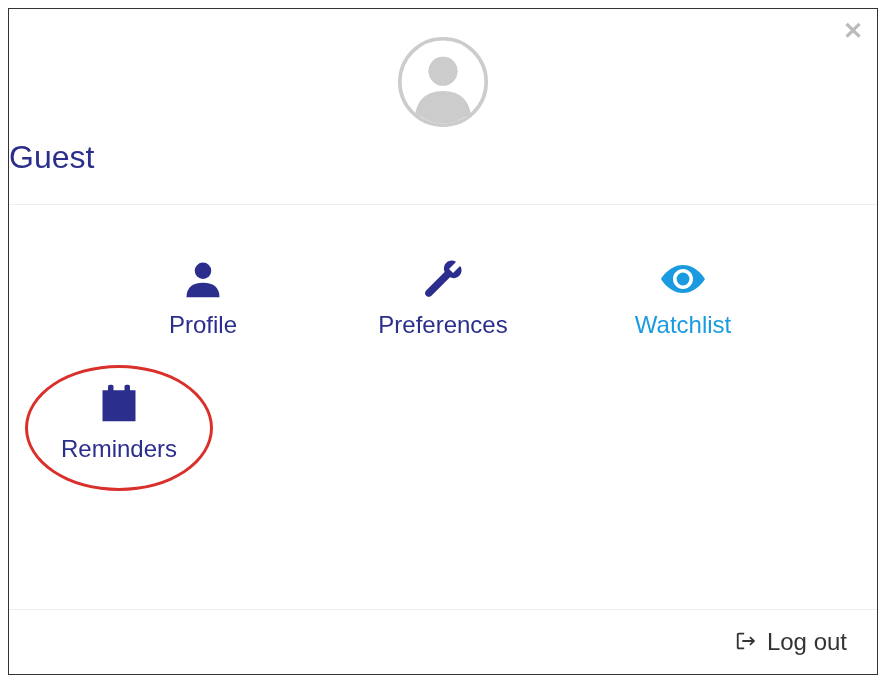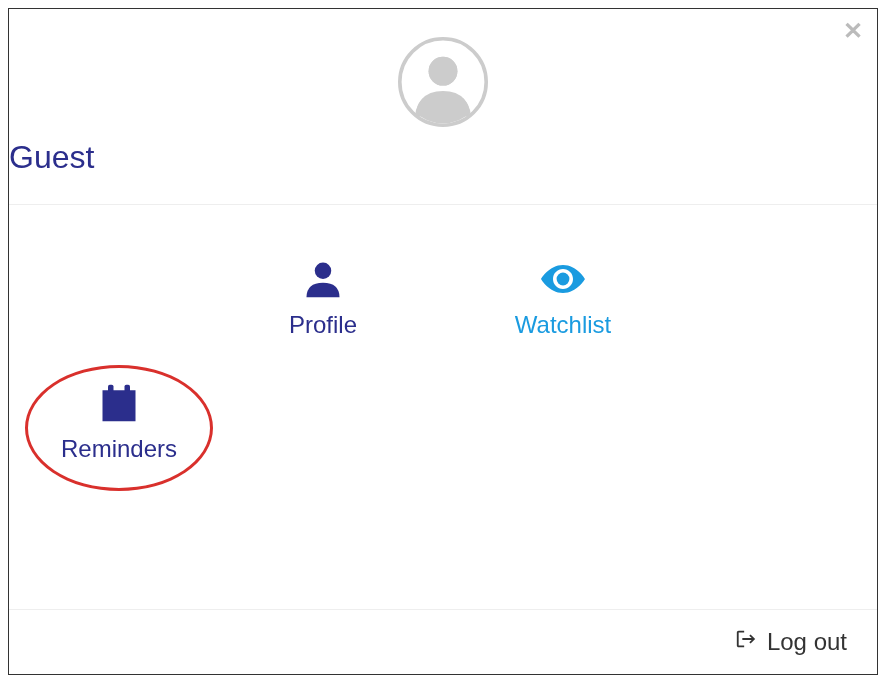--- a/index.html
+++ b/index.html
@@ -99,20 +99,21 @@
       border: 3px solid #d9302c;
       border-radius: 50%;
       pointer-events: none;
     }
     .footer-section {
       padding: 18px 30px;
       text-align: right;
     }
     .logout-btn {
       display: inline-flex;
+      align-items: center;
       cursor: pointer;
       font-size: 24px;
       color: #333;
     }
     .logout-icon {
       width: 24px;
       height: 24px;
       margin-right: 10px;
     }
   </style>
@@ -145,20 +146,28 @@
       <div class="menu-item">
         <span class="menu-icon">
           <svg viewBox="0 0 24 24" width="44" height="44" fill="#2b2e8c">
             <circle cx="12" cy="7.5" r="4.5"></circle>
             <path d="M 3 22 Q 3 14 12 14 Q 21 14 21 22 Z"></path>
           </svg>
         </span>
         <span class="menu-label">Profile</span>
       </div>
 
+      <div class="menu-item">
+        <span class="menu-icon">
+          <svg viewBox="0 0 24 24" width="44" height="44" fill="#2b2e8c">
+            <path d="M 21.7 5.3 C 21.5 5.1 21.2 5.1 21 5.2 L 17.5 8.7 L 15.3 6.5 L 18.8 3 C 19 2.8 18.9 2.5 18.7 2.3 C 17.1 1.5 15.1 1.8 13.8 3.1 C 12.4 4.5 12.1 6.5 12.9 8.2 L 2.8 18.3 C 2 19.1 2 20.4 2.8 21.2 C 3.6 22 4.9 22 5.7 21.2 L 15.8 11.1 C 17.5 11.9 19.5 11.6 20.9 10.2 C 22.2 8.9 22.5 6.9 21.7 5.3 Z"></path>
+          </svg>
+        </span>
+        <span class="menu-label">Preferences</span>
+      </div>
 
       <div class="menu-item">
         <span class="menu-icon">
           <svg viewBox="0 0 24 24" width="48" height="48" fill="#1a9be0">
             <path d="M 12 5 C 5 5 1 12 1 12 C 1 12 5 19 12 19 C 19 19 23 12 23 12 C 23 12 19 5 12 5 Z M 12 17 C 9.2 17 7 14.8 7 12 C 7 9.2 9.2 7 12 7 C 14.8 7 17 9.2 17 12 C 17 14.8 14.8 17 12 17 Z"></path>
             <circle cx="12" cy="12" r="3.2"></circle>
           </svg>
         </span>
         <span class="menu-label watchlist">Watchlist</span>
       </div>

